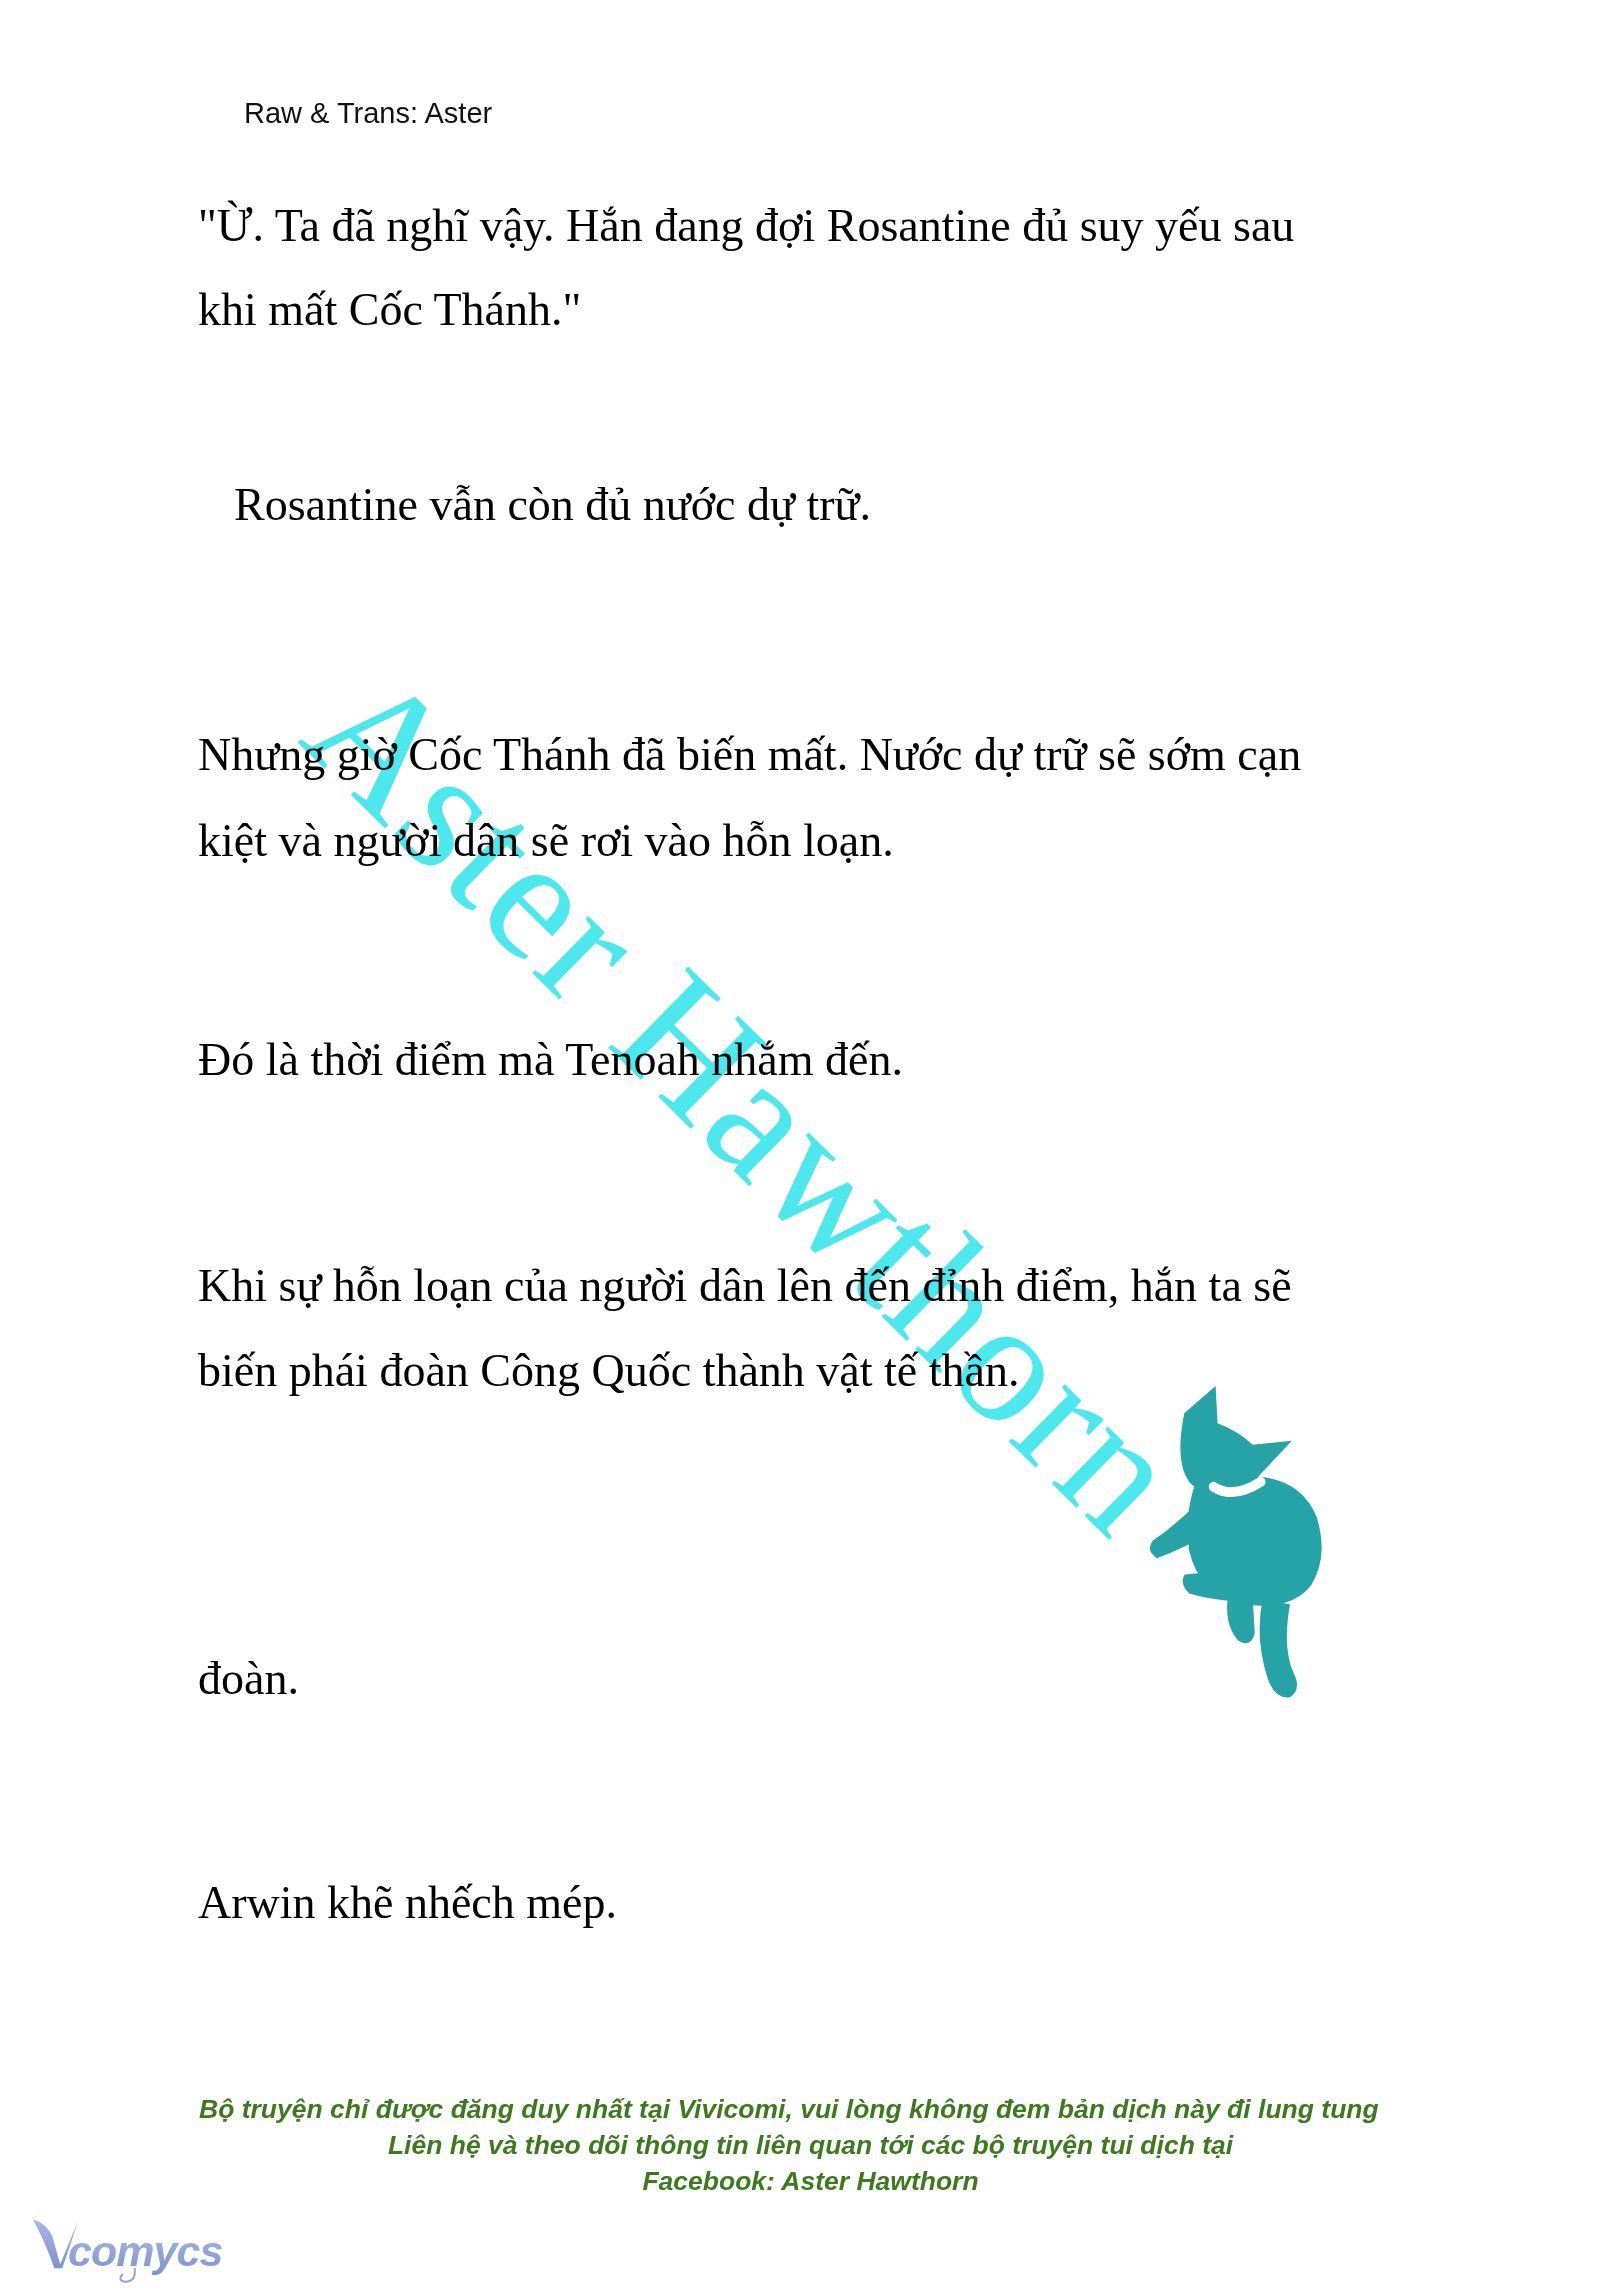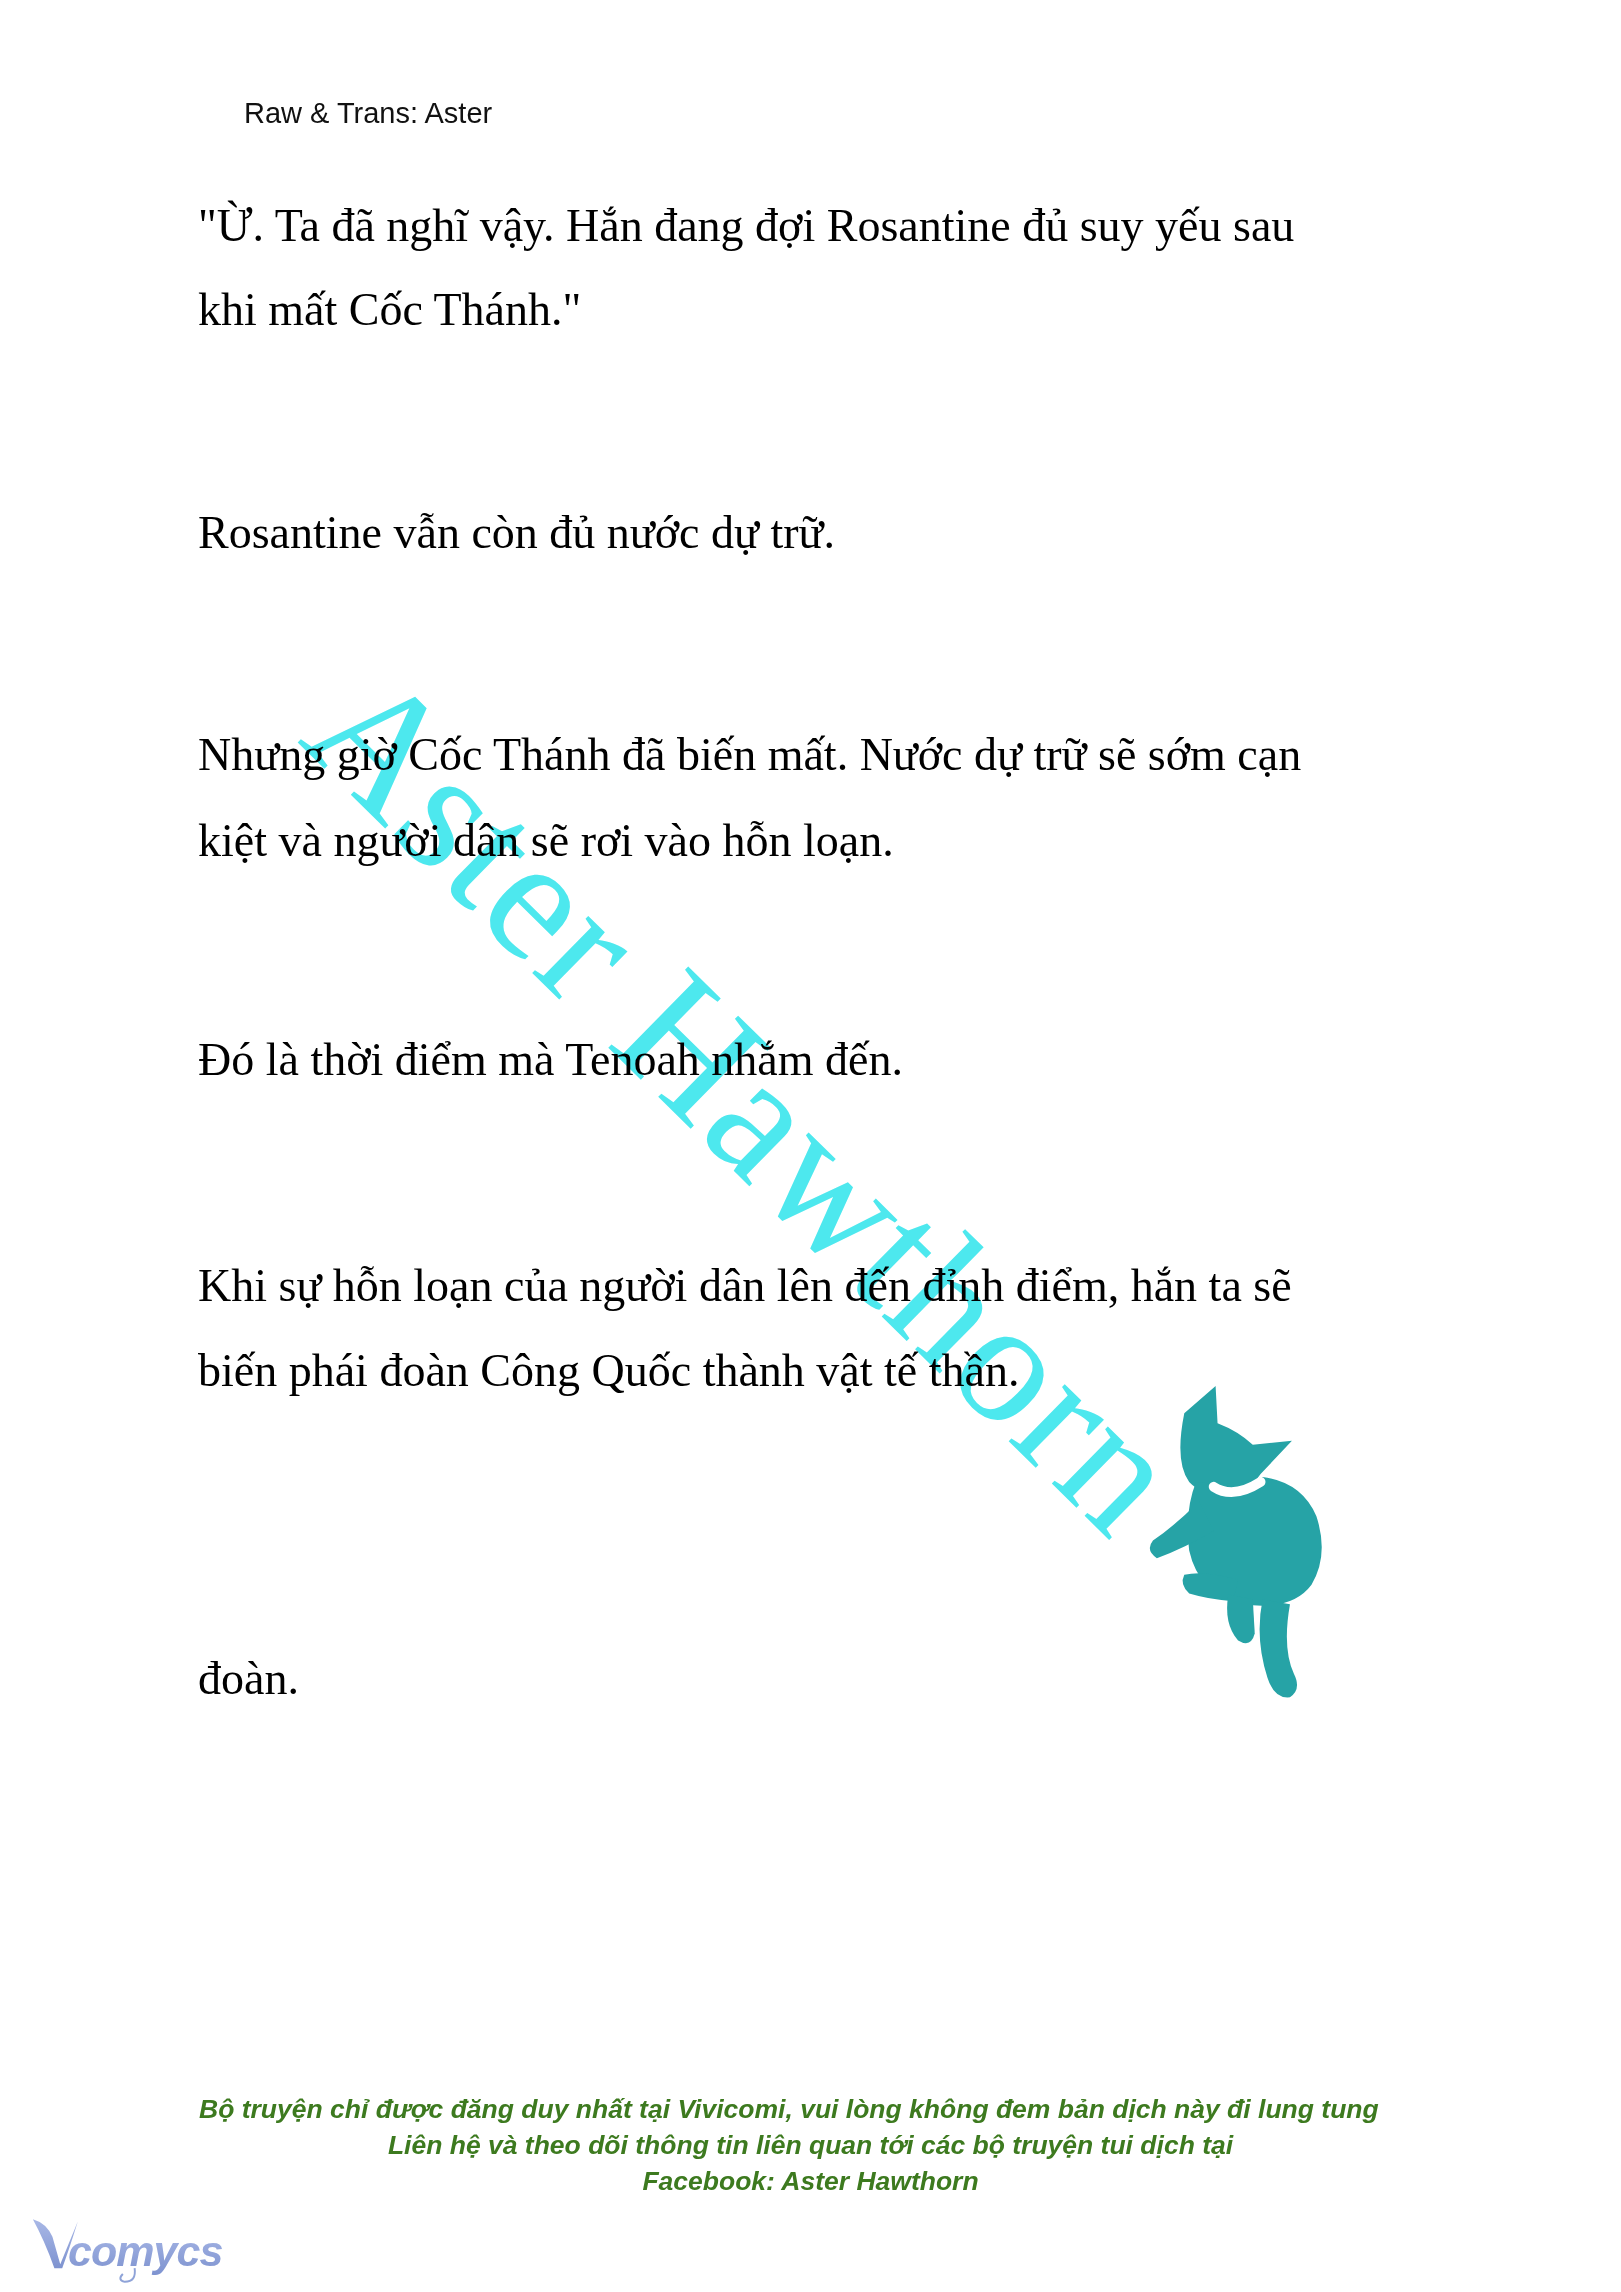--- a/index.html
+++ b/index.html
@@ -74,27 +74,28 @@
       <path d="M85 215 Q80 245 95 262 Q108 270 112 255 L110 220 Z"></path>
 
       <path d="M120 220 Q112 260 125 300 Q132 322 148 320 Q160 312 152 296 Q140 270 148 225 Z"></path>
     </g>
 
     <path d="M70 105 Q90 118 118 100" stroke="#ffffff" stroke-width="10" fill="none" stroke-linecap="round"></path>
   </svg>
 
   <div class="body-line" style="top:198px;">"Ừ. Ta đã nghĩ vậy. Hắn đang đợi Rosantine đủ suy yếu sau</div>
   <div class="body-line" style="top:282px;">khi mất Cốc Thánh."</div>
-  <div class="body-line" style="top:505px;">Rosantine vẫn còn đủ nước dự trữ.</div>
+  <div class="body-line" style="top:477px;margin-left:36px;">Rosantine vẫn còn đủ nước dự trữ.</div>
   <div class="body-line" style="top:727px;">Nhưng giờ Cốc Thánh đã biến mất. Nước dự trữ sẽ sớm cạn</div>
   <div class="body-line" style="top:813px;">kiệt và người dân sẽ rơi vào hỗn loạn.</div>
   <div class="body-line" style="top:1032px;">Đó là thời điểm mà Tenoah nhắm đến.</div>
   <div class="body-line" style="top:1258px;">Khi sự hỗn loạn của người dân lên đến đỉnh điểm, hắn ta sẽ</div>
   <div class="body-line" style="top:1343px;">biến phái đoàn Công Quốc thành vật tế thần.</div>
   <div class="body-line" style="top:1651px;">đoàn.</div>
+  <div class="body-line" style="top:1875px;">Arwin khẽ nhếch mép.</div>
 
   <div class="footer-line first" style="top:2093px;">Bộ truyện chỉ được đăng duy nhất tại Vivicomi, vui lòng không đem bản dịch này đi lung tung</div>
   <div class="footer-line" style="top:2129px;">Liên hệ và theo dõi thông tin liên quan tới các bộ truyện tui dịch tại</div>
   <div class="footer-line" style="top:2165px;">Facebook: Aster Hawthorn</div>
 
   <svg class="logo" viewBox="0 0 230 72" xmlns="http://www.w3.org/2000/svg">
     <defs>
       <linearGradient id="lg" x1="0" y1="0" x2="0" y2="1">
         <stop offset="0" stop-color="#a9b8e6"></stop>
         <stop offset="1" stop-color="#7e93d0"></stop>

